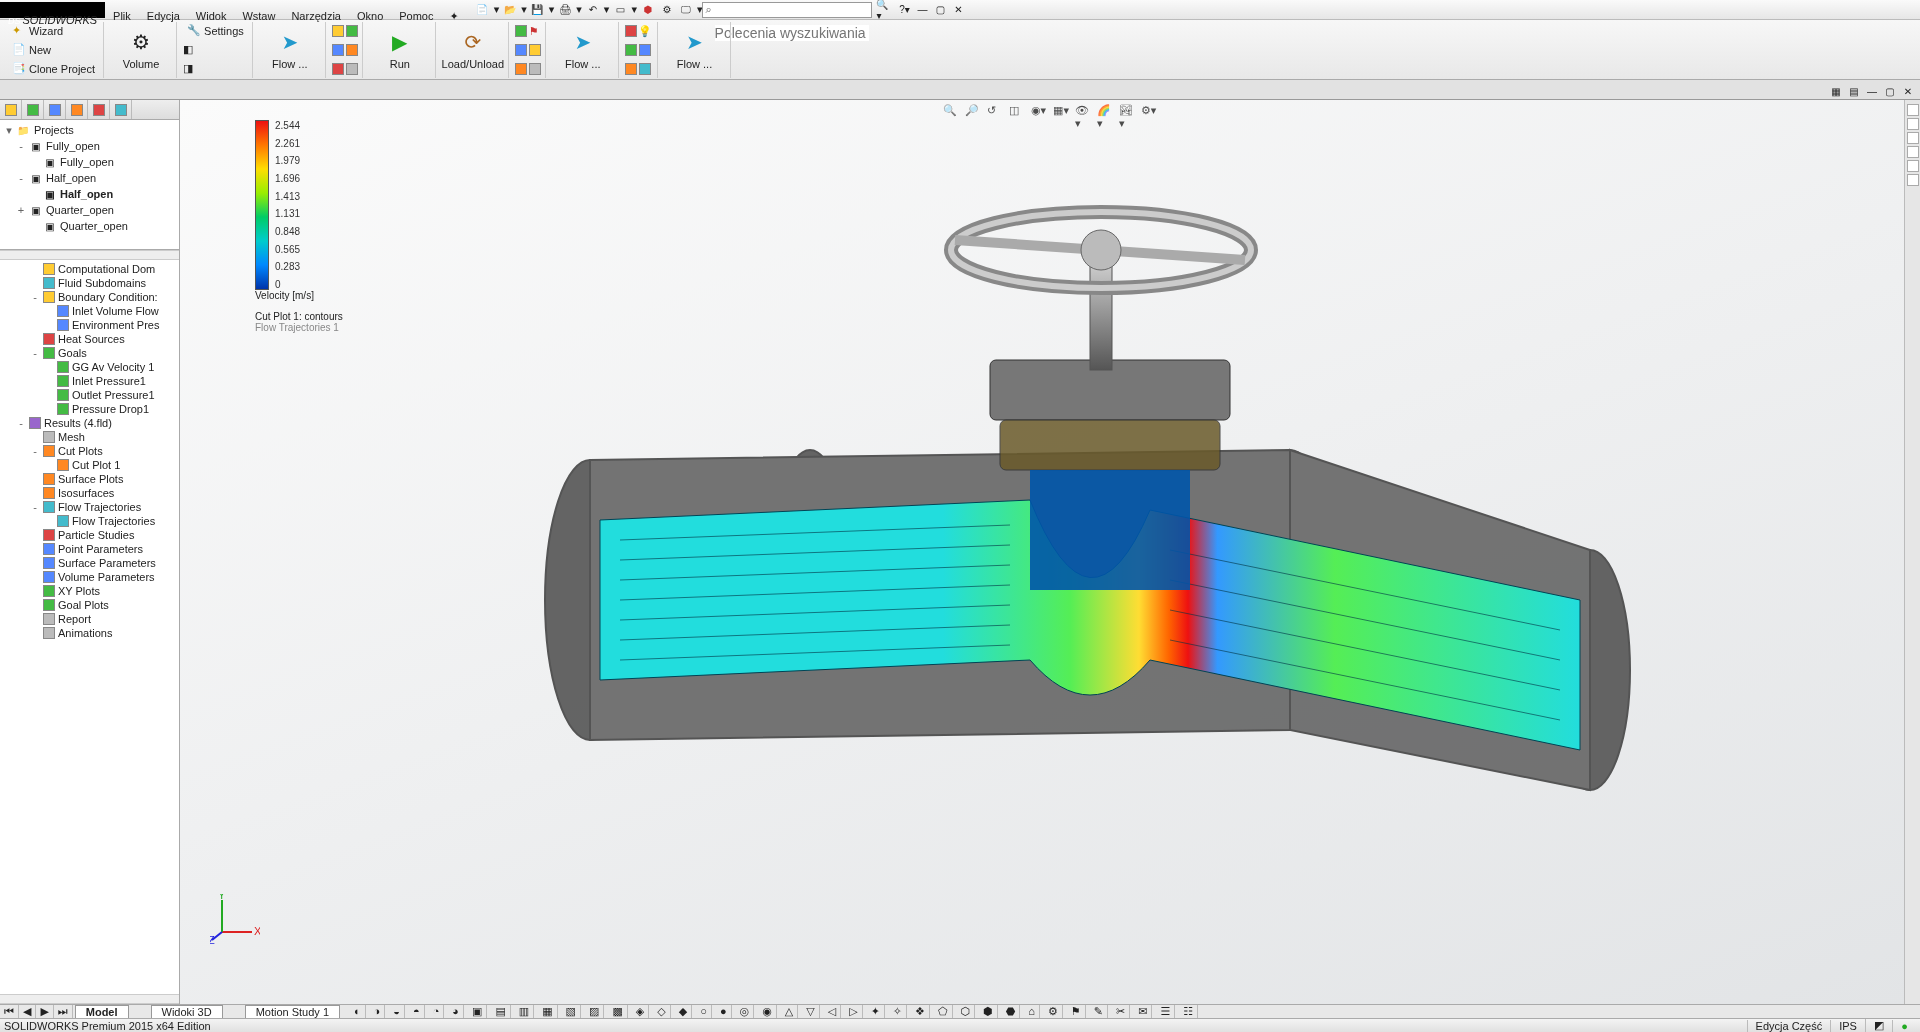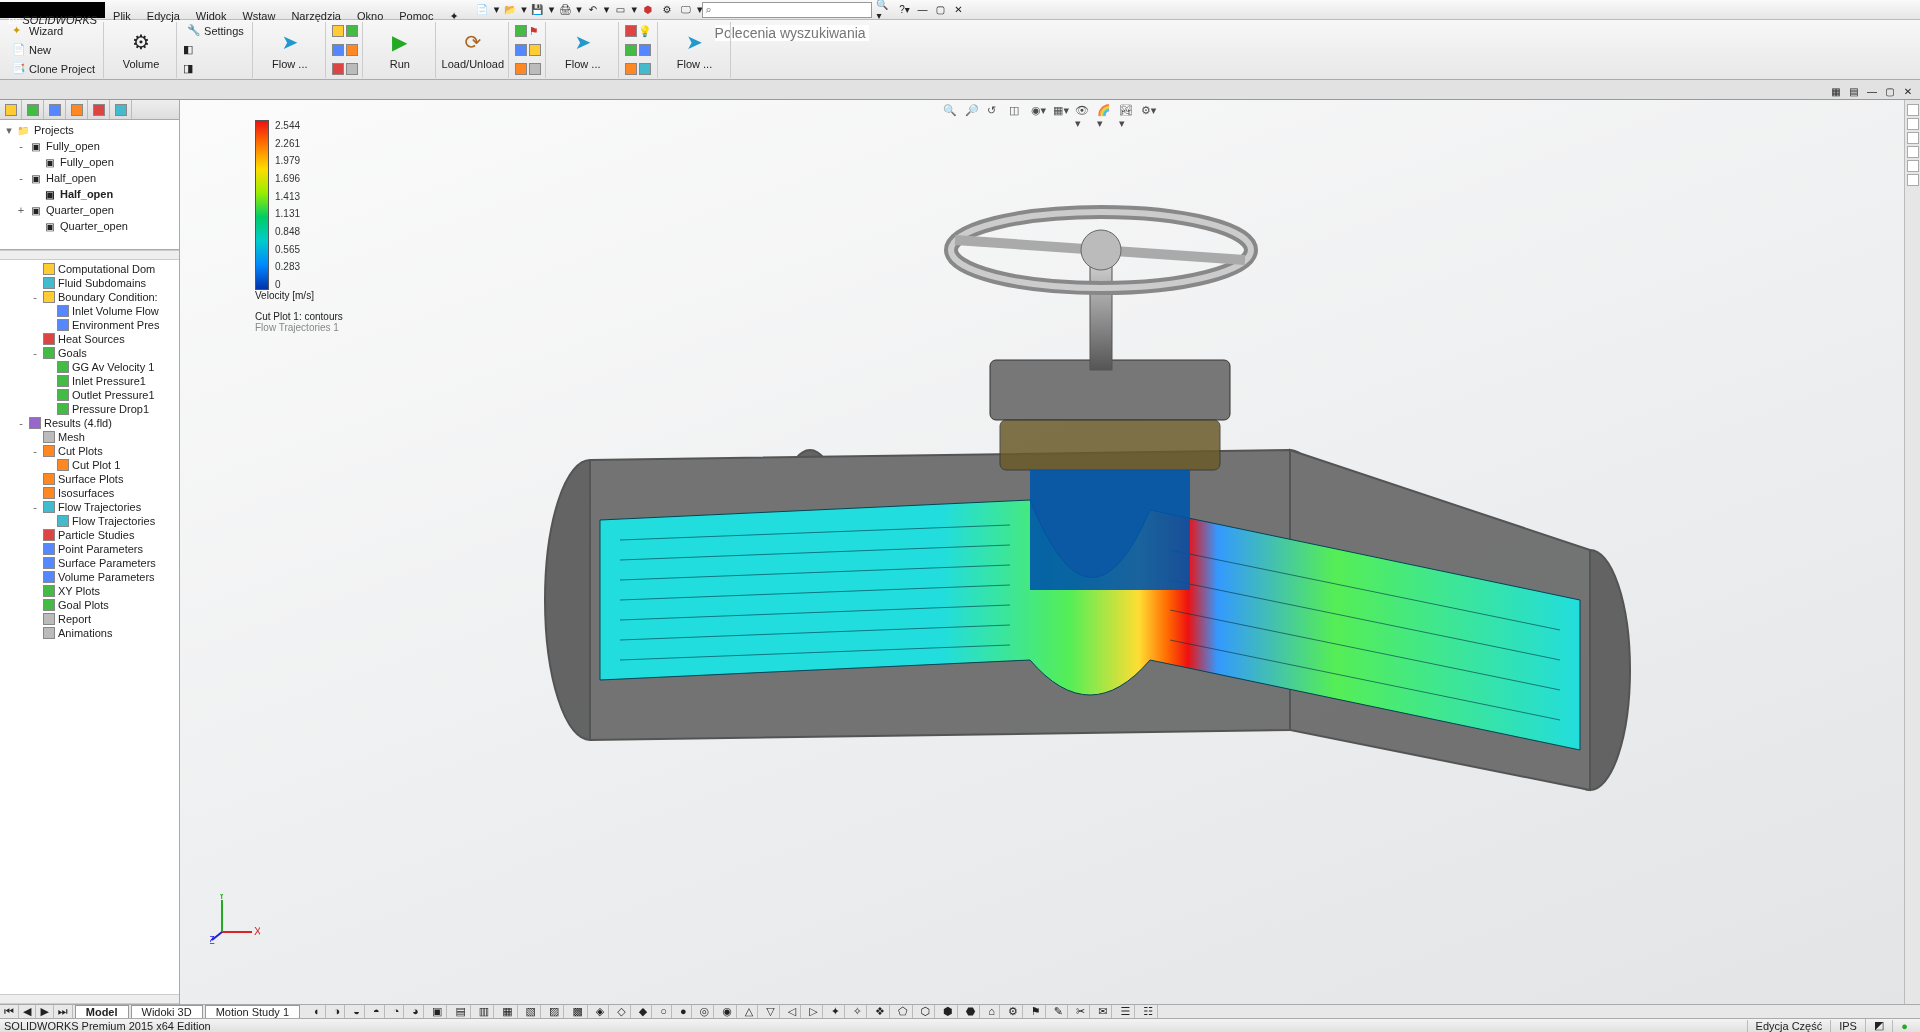--- a/index.html
+++ b/index.html
@@ -569,21 +569,21 @@
       <div class="rr-ico"></div>
     </div>
   </div>
 </div>
 
 <div class="bottom-tabs">
   <span class="bt-btn">⏮</span>
   <span class="bt-btn">◀</span>
   <span class="bt-btn">▶</span>
   <span class="bt-btn">⏭</span>
-  <div id="bottom-tabs-holder" style="display:flex;">
+  <div id="bottom-tabs-holder" style="display:flex;gap:20px;">
       <div class="bt-tab" style="font-weight: bold;">Model</div>
       <div class="bt-tab">Widoki 3D</div>
       <div class="bt-tab">Motion Study 1</div>
     </div>
   <div class="bt-icons" id="bt-icons">
       <span class="bt-btn">◐</span>
       <span class="bt-btn">◑</span>
       <span class="bt-btn">◒</span>
       <span class="bt-btn">◓</span>
       <span class="bt-btn">◔</span>

